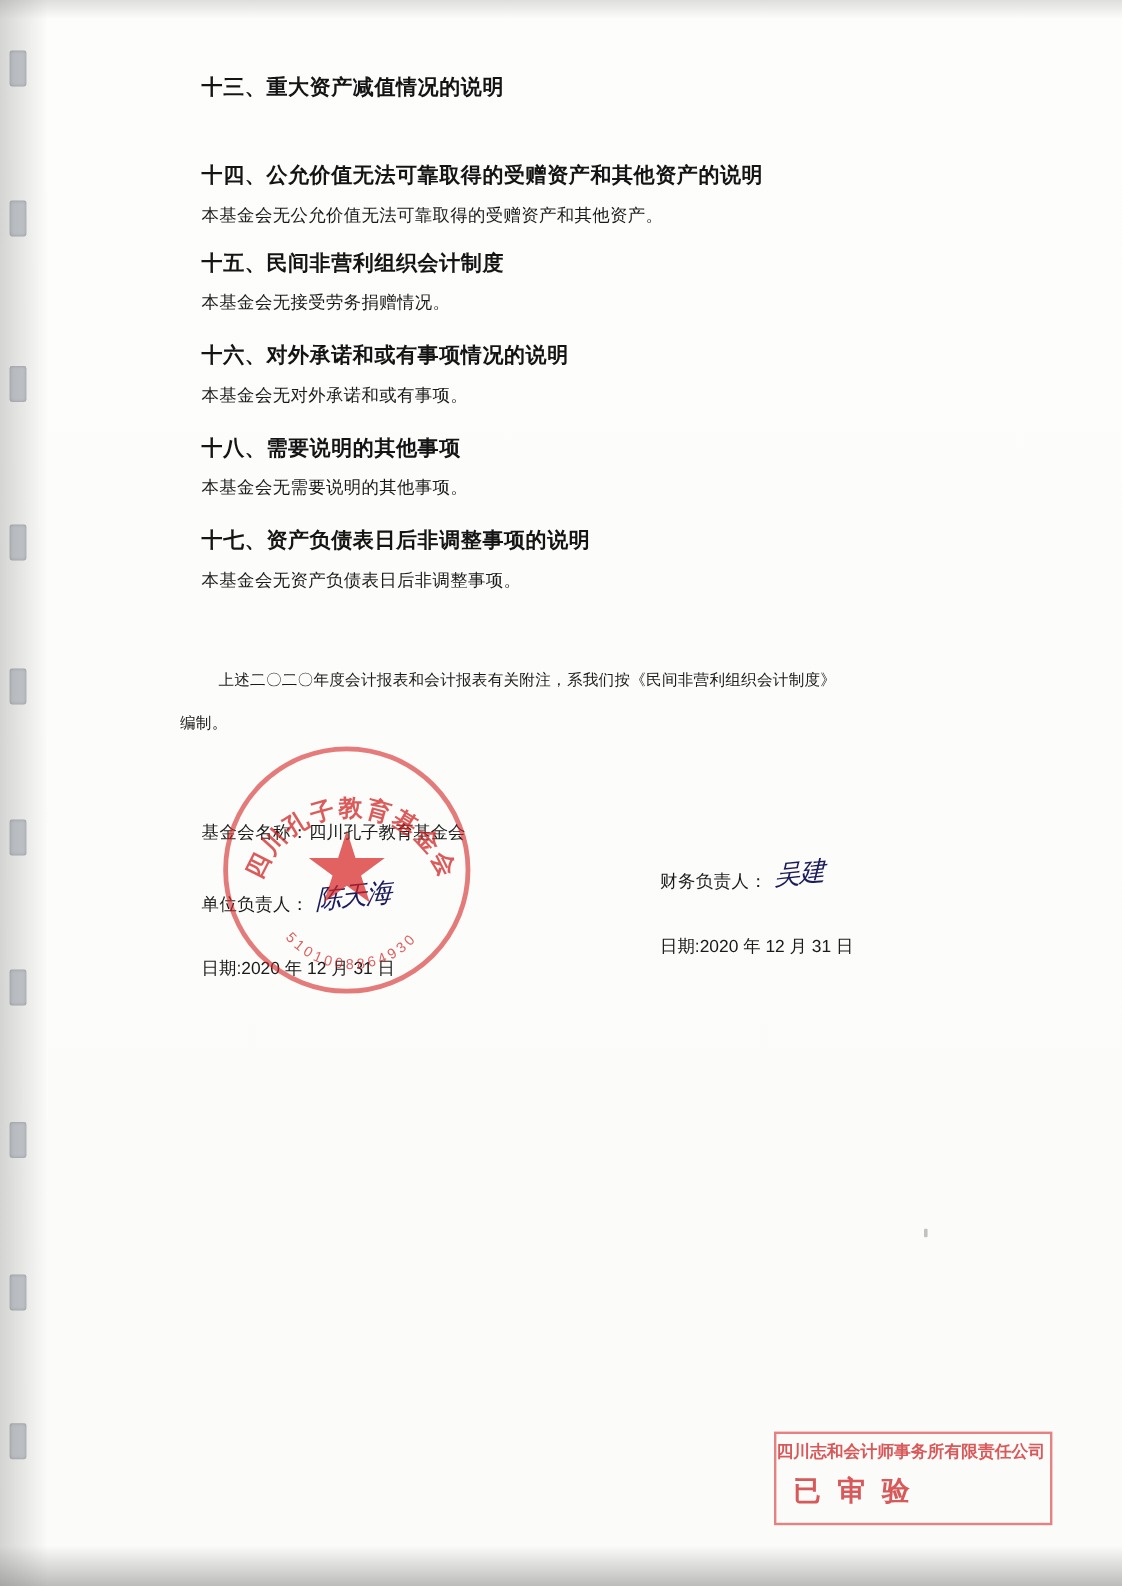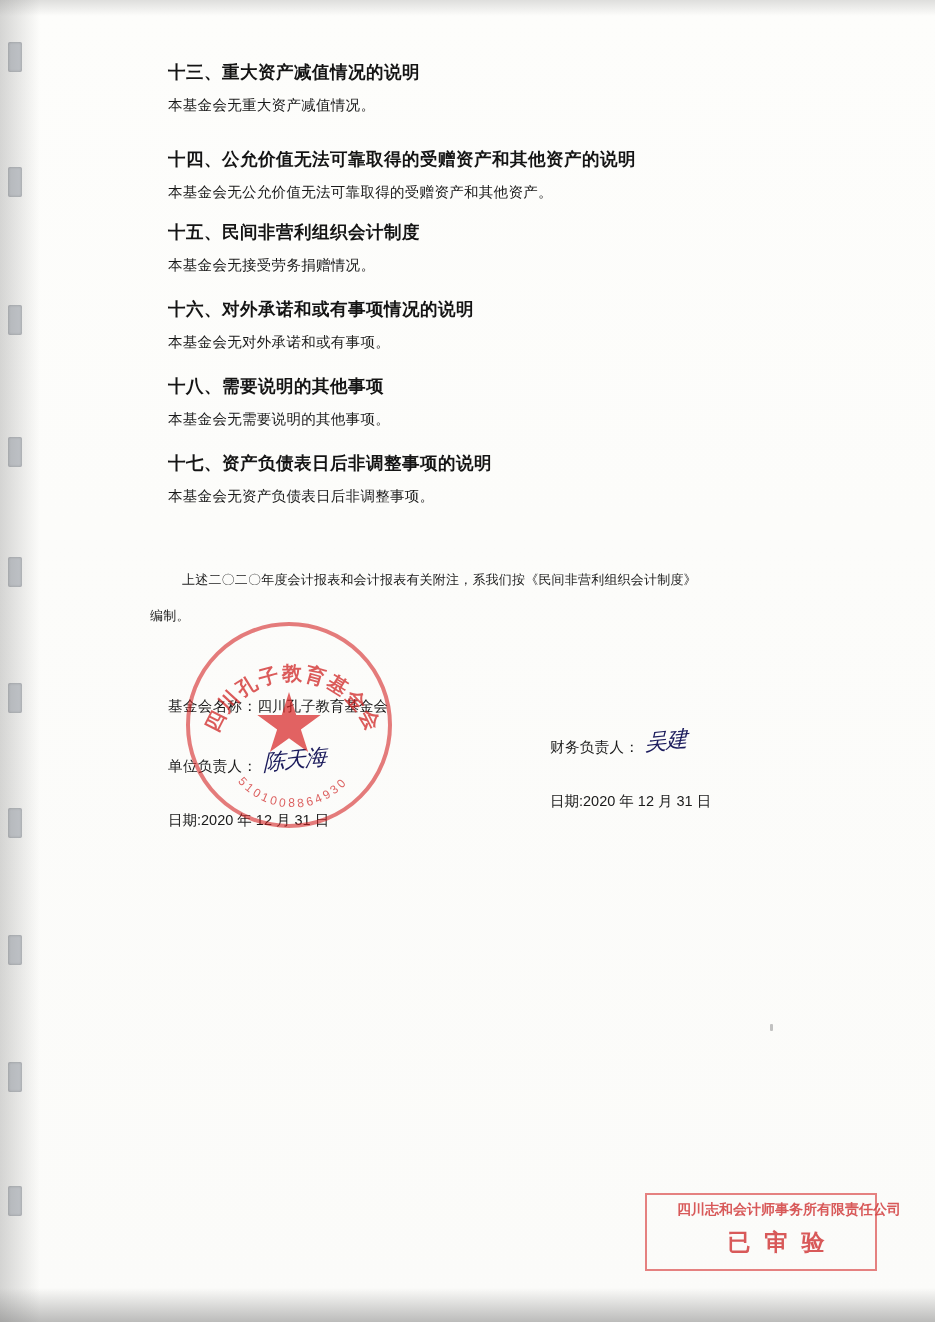--- a/index.html
+++ b/index.html
@@ -194,22 +194,20 @@
   
   .audit-stamp {
     position: absolute;
     left: 645px;
     top: 1193px;
     width: 232px;
     height: 78px;
     border: 2px solid rgba(216, 60, 60, 0.75);
     box-sizing: border-box;
     opacity: 0.85;
-    text-align: center;
-    padding-left: 30px;
   }
   .audit-firm {
     font-family: "Liberation Sans", "DejaVu Sans", sans-serif;
     font-size: 14px;
     font-weight: bold;
     color: rgba(205, 40, 40, 0.9);
     margin-top: 6px;
     letter-spacing: 0px;
     white-space: nowrap;
   }
@@ -265,24 +263,23 @@
   <div class="edge-shadow-left"></div>
   <div class="edge-shadow-top"></div>
   <div class="edge-shadow-bottom"></div>
 
   <div class="speck" style="left:770px; top:1024px;"></div>
 
   <div class="content">
 
     <div class="block">
       <h2 class="sec-title">十三、重大资产减值情况的说明</h2>
-      <p class="sec-body">本基金会无重大资产减值情况。</p>
-    </div>
-
-    <div class="block" style="margin-top:32px">
+    </div>
+
+    <div class="block" style="margin-top:50px">
       <h2 class="sec-title">十四、公允价值无法可靠取得的受赠资产和其他资产的说明</h2>
       <p class="sec-body">本基金会无公允价值无法可靠取得的受赠资产和其他资产。</p>
     </div>
 
     <div class="block" style="margin-top:18px">
       <h2 class="sec-title">十五、民间非营利组织会计制度</h2>
       <p class="sec-body">本基金会无接受劳务捐赠情况。</p>
     </div>
 
     <div class="block" style="margin-top:22px">

